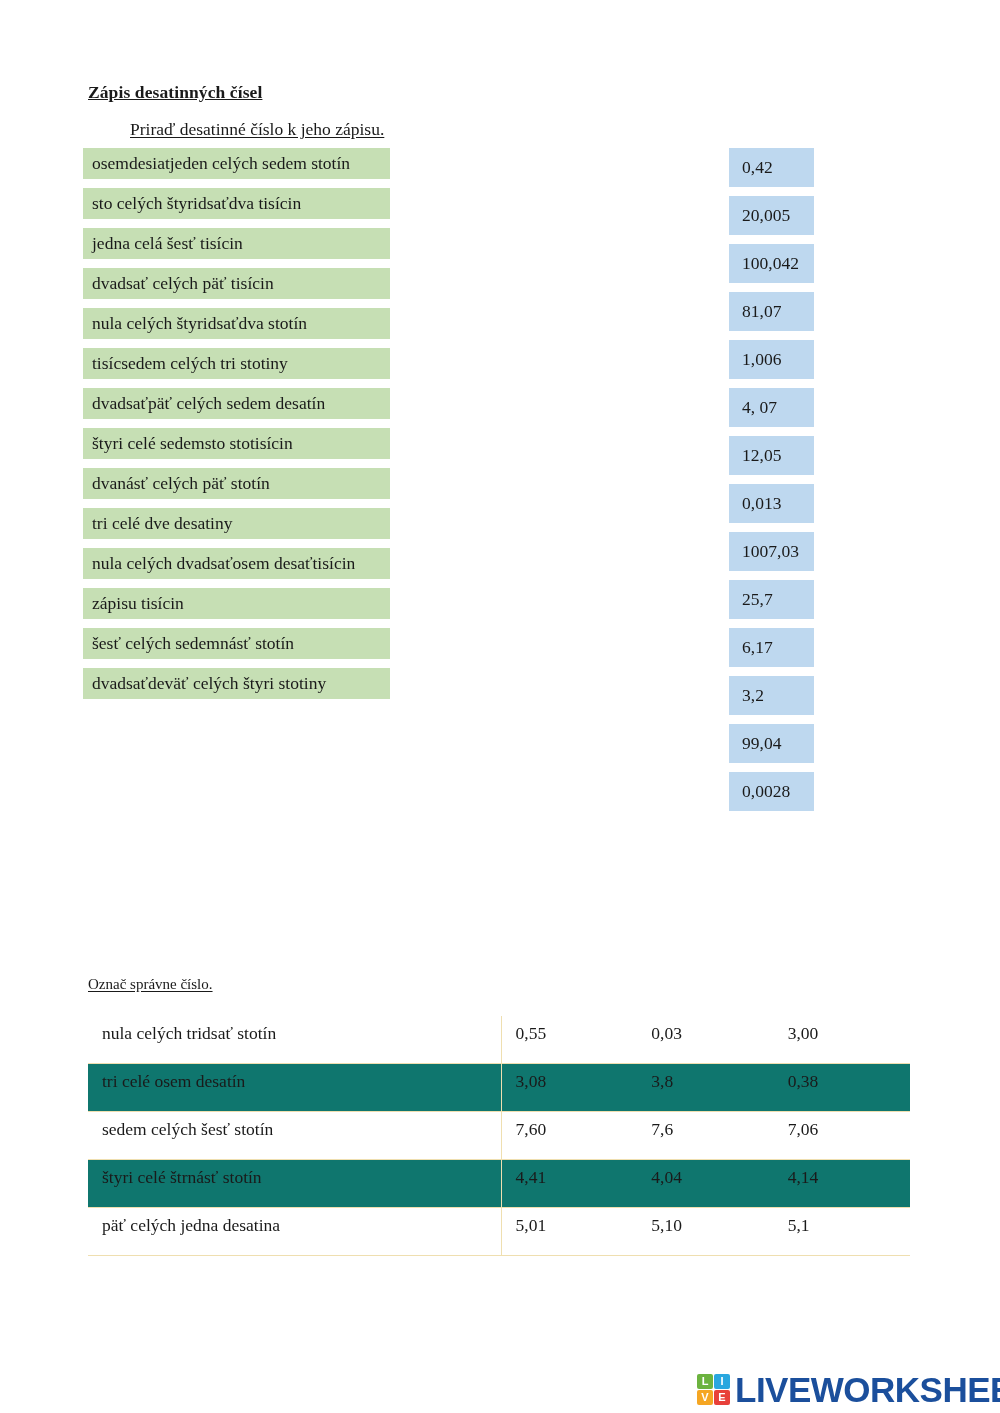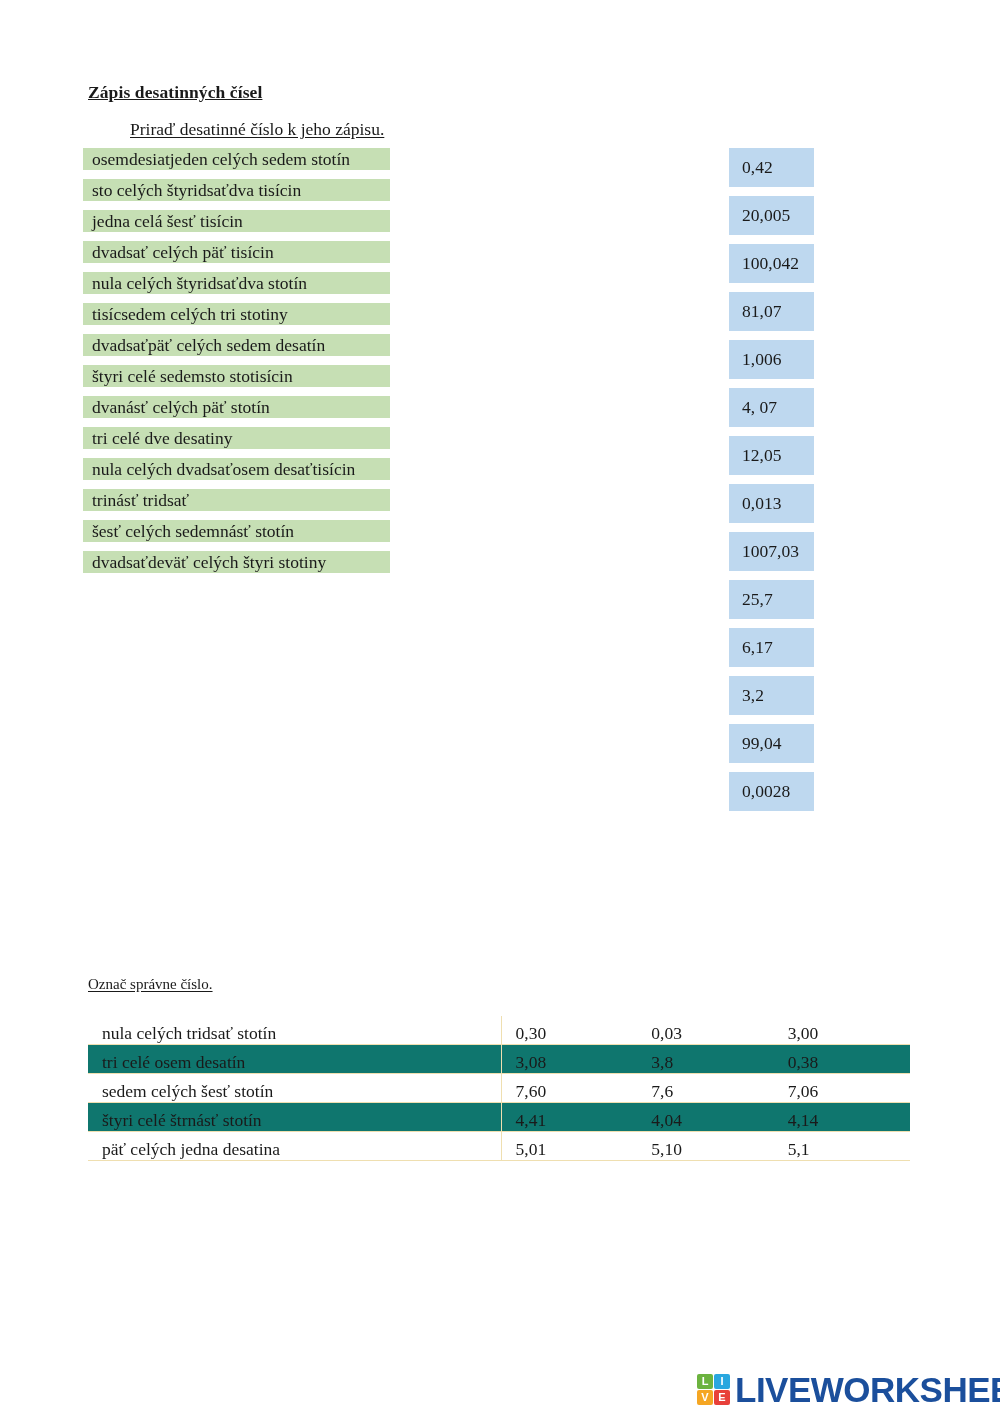--- a/index.html
+++ b/index.html
@@ -60,21 +60,21 @@
     position: absolute;
     left: 83px;
     top: 0;
   }
   .num-col {
     position: absolute;
     left: 729px;
     top: 0;
   }
   .word-chip {
-    height: 22px;
+    height: 31px;
     margin-bottom: 9px;
     background: #c6dfb4;
     display: flex;
     align-items: center;
     padding: 0 9px 0 9px;
     box-sizing: border-box;
     font-size: 17.5px;
     white-space: nowrap;
     width: max-content;
     min-width: 307px;
@@ -96,21 +96,21 @@
   
   .choice-table {
     position: absolute;
     left: 88px;
     top: 1016px;
     width: 822px;
     border-collapse: collapse;
     font-size: 17.5px;
   }
   .choice-table td {
-    padding: 7px 0 0 0;
+    padding: 7px 0 19px 0;
     height: 22px;
     vertical-align: middle;
     border-top: 1px solid #efdfb0;
     border-bottom: 1px solid #efdfb0;
   }
   .choice-table tr:first-child td {
     border-top: none;
   }
   .choice-table tr:last-child td {
     border-bottom: 1px solid #efdfb0;
@@ -186,21 +186,21 @@
         <div class="word-chip">sto celých štyridsaťdva tisícin</div>
         <div class="word-chip">jedna celá šesť tisícin</div>
         <div class="word-chip">dvadsať celých päť tisícin</div>
         <div class="word-chip">nula celých štyridsaťdva stotín</div>
         <div class="word-chip">tisícsedem celých tri stotiny</div>
         <div class="word-chip">dvadsaťpäť celých sedem desatín</div>
         <div class="word-chip">štyri celé sedemsto stotisícin</div>
         <div class="word-chip">dvanásť celých päť stotín</div>
         <div class="word-chip">tri celé dve desatiny</div>
         <div class="word-chip">nula celých dvadsaťosem desaťtisícin</div>
-        <div class="word-chip">trinásť tridsať</div>
+        <div class="word-chip">zápisu tisícin</div>
         <div class="word-chip">šesť celých sedemnásť stotín</div>
         <div class="word-chip">dvadsaťdeväť celých štyri stotiny</div>
       </div>
     <div class="num-col" id="number-column">
         <div class="num-chip">0,42</div>
         <div class="num-chip">20,005</div>
         <div class="num-chip">100,042</div>
         <div class="num-chip">81,07</div>
         <div class="num-chip">1,006</div>
         <div class="num-chip">4, 07</div>
@@ -214,21 +214,21 @@
         <div class="num-chip">0,0028</div>
       </div>
   </div>
 
   <div class="instruction-2">Označ správne číslo.</div>
 
   <table class="choice-table">
     <tbody id="choice-body">
         <tr>
           <td class="c-label">nula celých tridsať stotín</td>
-          <td class="c-opt first-opt">0,30</td>
+          <td class="c-opt first-opt">0,55</td>
           <td class="c-opt">0,03</td>
           <td class="c-opt">3,00</td>
         </tr>
         <tr class="hl">
           <td class="c-label">tri celé osem desatín</td>
           <td class="c-opt first-opt">3,08</td>
           <td class="c-opt">3,8</td>
           <td class="c-opt">0,38</td>
         </tr>
         <tr>

